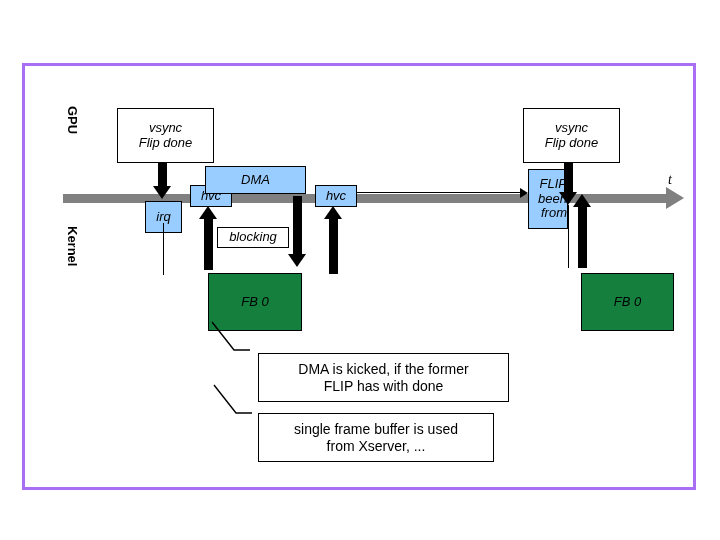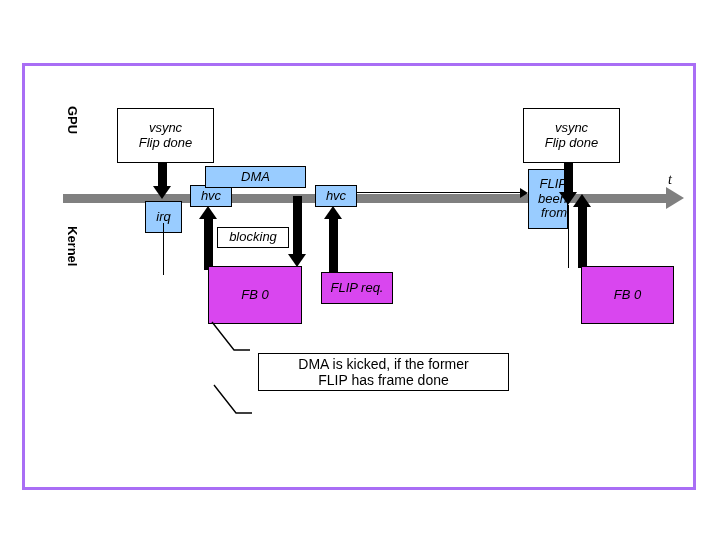--- a/index.html
+++ b/index.html
@@ -65,21 +65,21 @@
     display:flex;
     align-items:center;
     justify-content:center;
     text-align:center;
     font-size:13px;
     color:#000;
     line-height:1.15;
   }
   .box.white{background:#ffffff;}
   .box.blue{background:#99ccff;}
-  .box.lav{background:#d946ef;}
+  .box.lav{background:#15803d;margin-top:7px;}
   .box.italic{font-style:italic;}
   .box.plain{font-style:normal;}
 
   
   .arrow-v{position:absolute;}
   .arrow-v .shaft{position:absolute;background:#000;}
   .arrow-v .head-down{
     position:absolute;width:0;height:0;
     border-left:9px solid transparent;
     border-right:9px solid transparent;
@@ -127,21 +127,21 @@
   <div class="arrow-v">
     <div class="shaft" style="left:158px; top:163px; width:9px; height:25px;"></div>
     <div class="head-down" style="left:153px; top:186px;"></div>
   </div>
 
   <div class="box blue italic" style="left:145px; top:201px; width:37px; height:32px;">irq</div>
 
   <div class="thin-v" style="left:163px; top:223px; height:52px;"></div>
 
   <div class="box blue italic" style="left:190px; top:185px; width:42px; height:22px;">hvc</div>
-  <div class="box blue italic" style="left:205px; top:166px; width:101px; height:22px;">DMA</div>
+  <div class="box blue italic" style="left:205px; top:166px; width:101px; height:28px;">DMA</div>
 
   <div class="arrow-v">
     <div class="shaft" style="left:204px; top:218px; width:9px; height:52px;"></div>
     <div class="head-up" style="left:199px; top:206px;"></div>
   </div>
 
   <div class="arrow-v">
     <div class="shaft" style="left:293px; top:196px; width:9px; height:60px;"></div>
     <div class="head-down" style="left:288px; top:254px;"></div>
   </div>
@@ -150,21 +150,20 @@
 
   <div class="box lav italic" style="left:208px; top:266px; width:94px; height:58px;">FB 0</div>
 
   <div class="box blue italic" style="left:315px; top:185px; width:42px; height:22px;">hvc</div>
 
   <div class="arrow-v">
     <div class="shaft" style="left:329px; top:218px; width:9px; height:56px;"></div>
     <div class="head-up" style="left:324px; top:206px;"></div>
   </div>
 
-  <div class="box lav italic" style="left:321px; top:272px; width:72px; height:32px;">FLIP req.</div>
 
   <div class="thin-h" style="left:357px; top:192px; width:169px;"></div>
   <div class="thin-head-right" style="left:520px; top:188px;"></div>
 
   <div class="box blue plain" style="left:528px; top:169px; width:40px; height:60px; flex-direction:column; align-items:flex-end; justify-content:center; padding-left:2px; text-align:left; font-style:italic;">
     <span>FLIP</span>
     <span>been</span>
     <span>from</span>
   </div>
 
@@ -183,22 +182,26 @@
   <div class="arrow-v">
     <div class="shaft" style="left:578px; top:206px; width:9px; height:62px;"></div>
     <div class="head-up" style="left:573px; top:194px;"></div>
   </div>
 
   <div class="box lav italic" style="left:581px; top:266px; width:93px; height:58px;">FB 0</div>
 
   <svg class="leader" style="left:210px; top:320px; width:50px; height:40px;" viewBox="0 0 50 40">
     <polyline points="2,2 24,30 40,30" fill="none" stroke="#000" stroke-width="1.4"></polyline>
   </svg>
-  <div class="box white plain" style="left:258px; top:353px; width:251px; height:38px; flex-direction:column; font-size:14px;">
+  <div class="box white plain" style="left:258px; top:353px; width:251px; height:49px; flex-direction:column; font-size:14px;">
     <span>DMA is kicked, if the former</span>
-    <span>FLIP has frame done</span>
+    <span>FLIP has with done</span>
   </div>
 
   <svg class="leader" style="left:212px; top:383px; width:50px; height:40px;" viewBox="0 0 50 40">
     <polyline points="2,2 24,30 40,30" fill="none" stroke="#000" stroke-width="1.4"></polyline>
   </svg>
+  <div class="box white plain" style="left:258px; top:413px; width:236px; height:49px; flex-direction:column; font-size:14px;">
+    <span>single frame buffer is used</span>
+    <span>from Xserver, ...</span>
+  </div>
 
 </div>
 
 </body></html>

